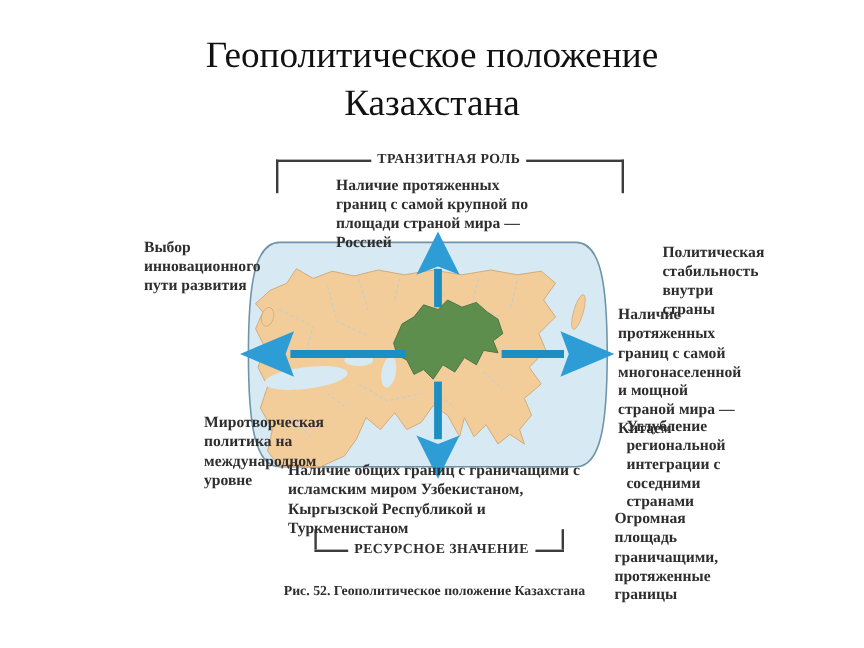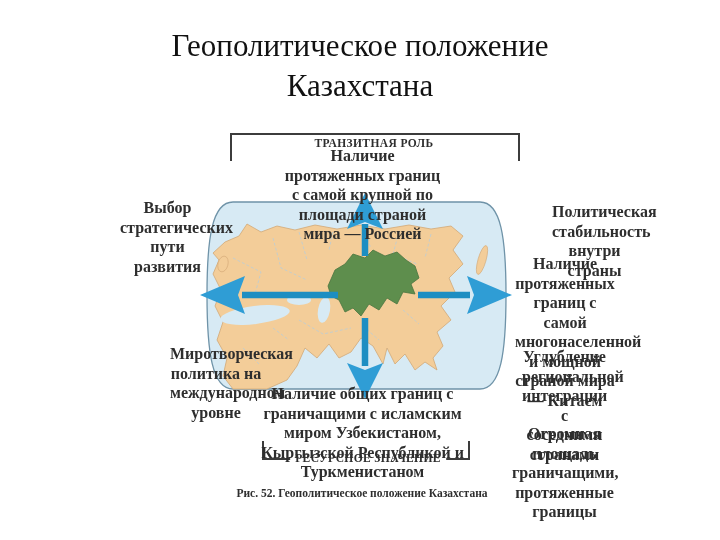--- a/index.html
+++ b/index.html
@@ -5,22 +5,22 @@
   html,body{margin:0;padding:0;background:#fff;}
   #slide{
     position:relative;width:720px;height:537px;background:#ffffff;
     font-family:"Liberation Serif","DejaVu Serif",serif;overflow:hidden;
   }
   .title{
     position:absolute;top:26px;left:0;width:720px;text-align:center;
     font-size:31px;line-height:40px;color:#111;font-weight:400;
   }
   .note{
-    position:absolute;text-align:center;font-weight:bold;
-    font-size:16px;line-height:1.22;color:#2e2e2e;
+    position:absolute;font-weight:bold;
+    font-size:13px;line-height:1.22;color:#2e2e2e;
   }
   .bracket-h{position:absolute;height:0;border-top:2px solid #3c3c3c;}
   .bracket-v{position:absolute;width:2px;background:#3c3c3c;}
   .bracket-label{
     position:absolute;transform:translateX(-50%);background:#fff;
     padding:0 5px;font-weight:bold;font-size:11.5px;letter-spacing:.4px;
     color:#2e2e2e;white-space:nowrap;
   }
   .caption{
     position:absolute;top:487px;left:0;width:724px;text-align:center;
@@ -82,31 +82,31 @@
     </g>
     <g>
       <line x1="418" y1="295" x2="470" y2="295" stroke-width="6.5" stroke="#1d8ec2"></line>
       <polygon points="512,295 467,276 474,295 467,314" fill="#2f9dd5"></polygon>
     </g>
   </svg>
 
   <div class="bracket-h" style="left:230px;top:133px;width:290px;"></div>
   <div class="bracket-v" style="left:230px;top:133px;height:28px;"></div>
   <div class="bracket-v" style="left:518px;top:133px;height:28px;"></div>
-  <div class="bracket-label" style="left:374px;top:137px;">ТРАНЗИТНАЯ РОЛЬ</div>
+  <div class="bracket-label" style="left:374px;top:127px;">ТРАНЗИТНАЯ РОЛЬ</div>
 
   <div class="bracket-h" style="left:262px;top:458px;width:208px;"></div>
   <div class="bracket-v" style="left:262px;top:441px;height:17px;"></div>
   <div class="bracket-v" style="left:468px;top:441px;height:17px;"></div>
   <div class="bracket-label" style="left:368px;top:452px;">РЕСУРСНОЕ ЗНАЧЕНИЕ</div>
 
   <div class="note" style="left:280px;top:146px;width:165px;">Наличие протяженных границ с самой крупной по площади страной мира — Россией</div>
   <div class="note" style="left:240px;top:384px;width:245px;">Наличие общих границ с граничащими с исламским миром Узбекистаном, Кыргызской Республикой и Туркменистаном</div>
 
-  <div class="note" style="left:120px;top:198px;width:95px;">Выбор стратегических пути развития</div>
+  <div class="note" style="left:120px;top:198px;width:95px;">Выбор инновационного пути развития</div>
   <div class="note" style="left:122px;top:344px;width:92px;margin-left:48px;">Миротворческая политика на международном уровне</div>
 
   <div class="note" style="left:552px;top:202px;width:85px;">Политическая стабильность внутри страны</div>
   <div class="note" style="left:515px;top:254px;width:100px;">Наличие протяженных границ с самой многонаселенной и мощной страной мира — Китаем</div>
   <div class="note" style="left:522px;top:347px;width:85px;">Углубление региональной интеграции с соседними странами</div>
   <div class="note" style="left:512px;top:424px;width:105px;">Огромная площадь граничащими, протяженные границы</div>
 
   <div class="caption">Рис. 52. Геополитическое положение Казахстана</div>
 
 </div>

